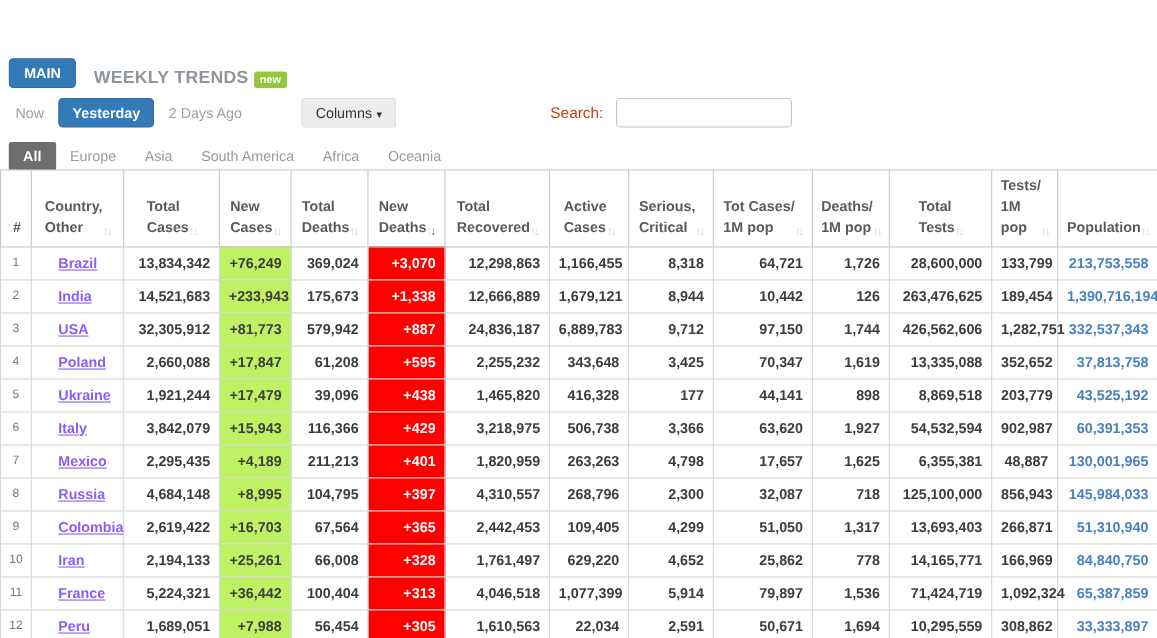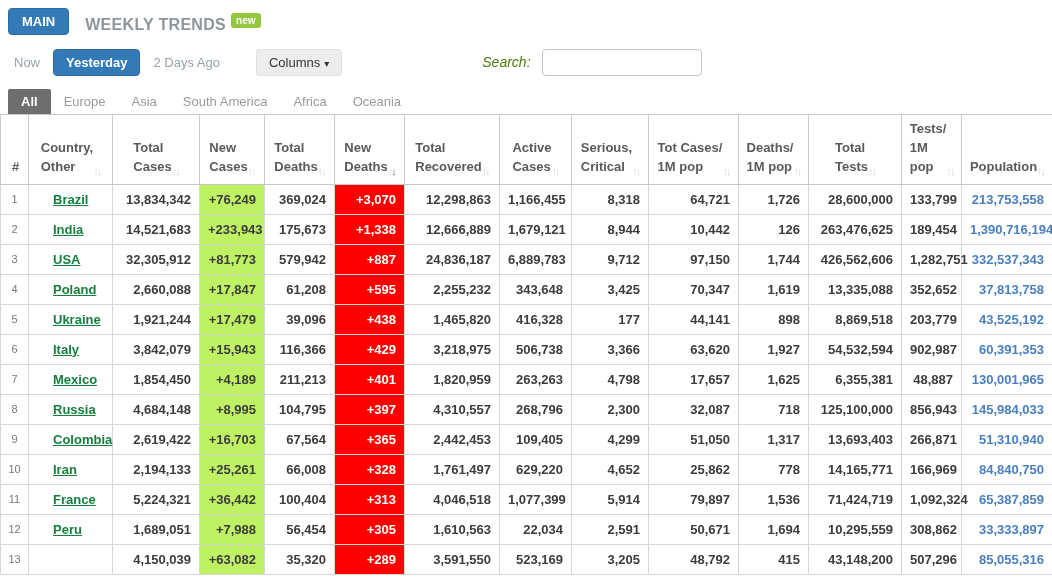--- a/index.html
+++ b/index.html
@@ -1,38 +1,38 @@
 <!DOCTYPE html>
 <html><head>
 <meta charset="utf-8">
 <style>
   * { margin:0; padding:0; box-sizing:border-box; }
   html,body { width:1052px; height:580px; overflow:hidden; background:#fff;
               font-family:"Liberation Sans", sans-serif; }
 
   
-  .top-nav { display:flex; align-items:center; padding:2px 0 0 8px; height:40px; }
+  .top-nav { display:flex; align-items:flex-end; padding:2px 0 0 8px; height:40px;margin-top:40px; }
   .btn-main { background:#337ab7; color:#fff; font-size:13px; font-weight:bold;
               border:1px solid #2e6da4; border-radius:4px; padding:5px 13px; cursor:pointer; }
   .weekly { color:#8e959b; font-size:16px; font-weight:bold; letter-spacing:.3px;
             margin:7px 0 0 16px; cursor:pointer; }
   .badge-new { background:#93c83d; color:#fff; font-size:10px; font-weight:bold;
                border-radius:3px; padding:2px 5px; margin:-2px 0 0 5px; display:inline-block; }
 
   
   .toolbar { display:flex; align-items:center; height:34px; margin:5px 0 0 14px; }
   .range-link { color:#98a2aa; font-size:13px; cursor:pointer; }
   .btn-yesterday { background:#337ab7; color:#fff; font-size:13px; font-weight:bold;
                    border:1px solid #2e6da4; border-radius:4px; padding:5px 12px;
                    margin:8px 13px; cursor:pointer; }
   .btn-columns { background:#ededed; color:#333; font-size:13px; border:1px solid #e0e0e0;
-                 border-radius:3px; padding:5px 12px; margin-left:36px; cursor:pointer;text-align:center; }
+                 border-radius:3px; padding:5px 12px; margin-left:54px; cursor:pointer;text-align:center; }
   .caret { font-size:10px; color:#333; margin-left:4px; }
   .search-wrap { display:flex; align-items:center; margin-left:140px; }
-  .search-label { color:#4d7c0f; font-size:14px; margin-right:11px;font-style:italic; }
+  .search-label { color:#c2410c; font-size:14px; margin-right:11px; }
   .search-input { width:160px; height:27px; border:1px solid #c4c4c4; border-radius:4px;
                   padding:0 8px; font-size:13px; outline:none; }
 
   
   .continent-tabs { display:flex; align-items:flex-end; margin:9px 0 0 8px; height:26px; }
   .ctab { font-size:13px; color:#9a9a9a; padding:5px 13px; cursor:pointer; }
   .ctab.active { background:#6e6e6e; color:#fff; font-weight:bold; border-radius:2px 2px 0 0; }
 
   
   table { border-collapse:collapse; table-layout:fixed; width:1052px; }
@@ -41,21 +41,21 @@
        padding:5px 6px 7px 8px; background:#fff; cursor:pointer; }
   .th-inner { display:flex; justify-content:center; align-items:flex-end; }
   .th-text { line-height:1.45; }
   .sort { white-space:nowrap; font-size:11px; letter-spacing:-2px; padding-right:2px; }
   .sort .su, .sort .sd { font-style:normal; color:#d8d8d8; }
   .sort.active-desc .sd { color:#777; }
   td { border:1px solid #d6d6d6; font-size:13px; font-weight:bold; color:#3c3c3c;
        text-align:right; height:30px; padding:4px 8px; white-space:nowrap; }
   td.rank { color:#777; font-weight:normal; font-size:11px; text-align:center; padding:4px 2px; }
   td.country { text-align:left; }
-  td.country a { color:#15803d; font-weight:bold; text-decoration:underline; cursor:pointer;padding-left:16px; }
+  td.country a { color:#8b5cf6; font-weight:bold; text-decoration:underline; cursor:pointer;padding-left:16px; }
   td.yellow { background:#bef264; }
   td.red { background:#FF0000; color:#fff; }
   td.population { color:#4a80c1; cursor:pointer; }
   tr.world-row td { background:#d5d5d5; color:#333; }
 </style>
 </head>
 <body>
 
 <div class="top-nav">
   <button class="btn-main">MAIN</button>
@@ -320,21 +320,21 @@
         <td>3,366</td>
         <td>63,620</td>
         <td>1,927</td>
         <td>54,532,594</td>
         <td>902,987</td>
         <td class="population">60,391,353</td>
       </tr>
       <tr>
         <td class="rank">7</td>
         <td class="country"><a>Mexico</a></td>
-        <td>1,854,450</td>
+        <td>2,295,435</td>
         <td class="yellow">+4,189</td>
         <td>211,213</td>
         <td class="red">+401</td>
         <td>1,820,959</td>
         <td>263,263</td>
         <td>4,798</td>
         <td>17,657</td>
         <td>1,625</td>
         <td>6,355,381</td>
         <td>48,887</td>

